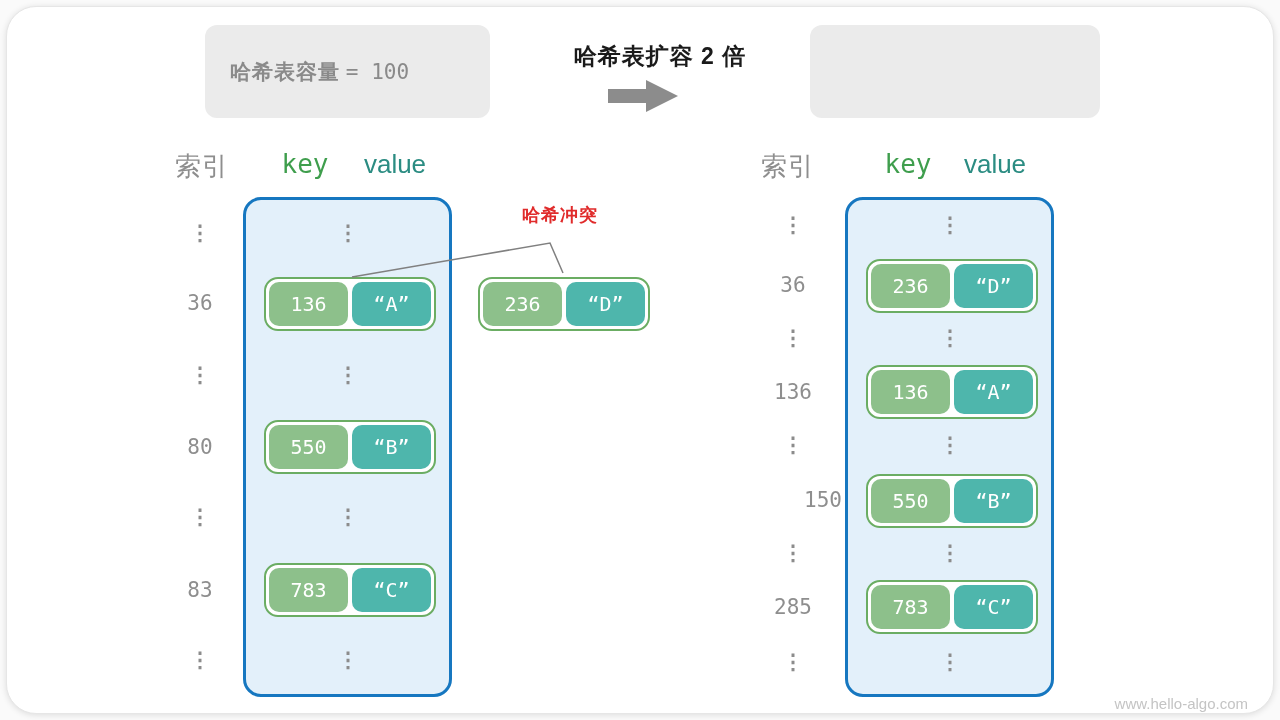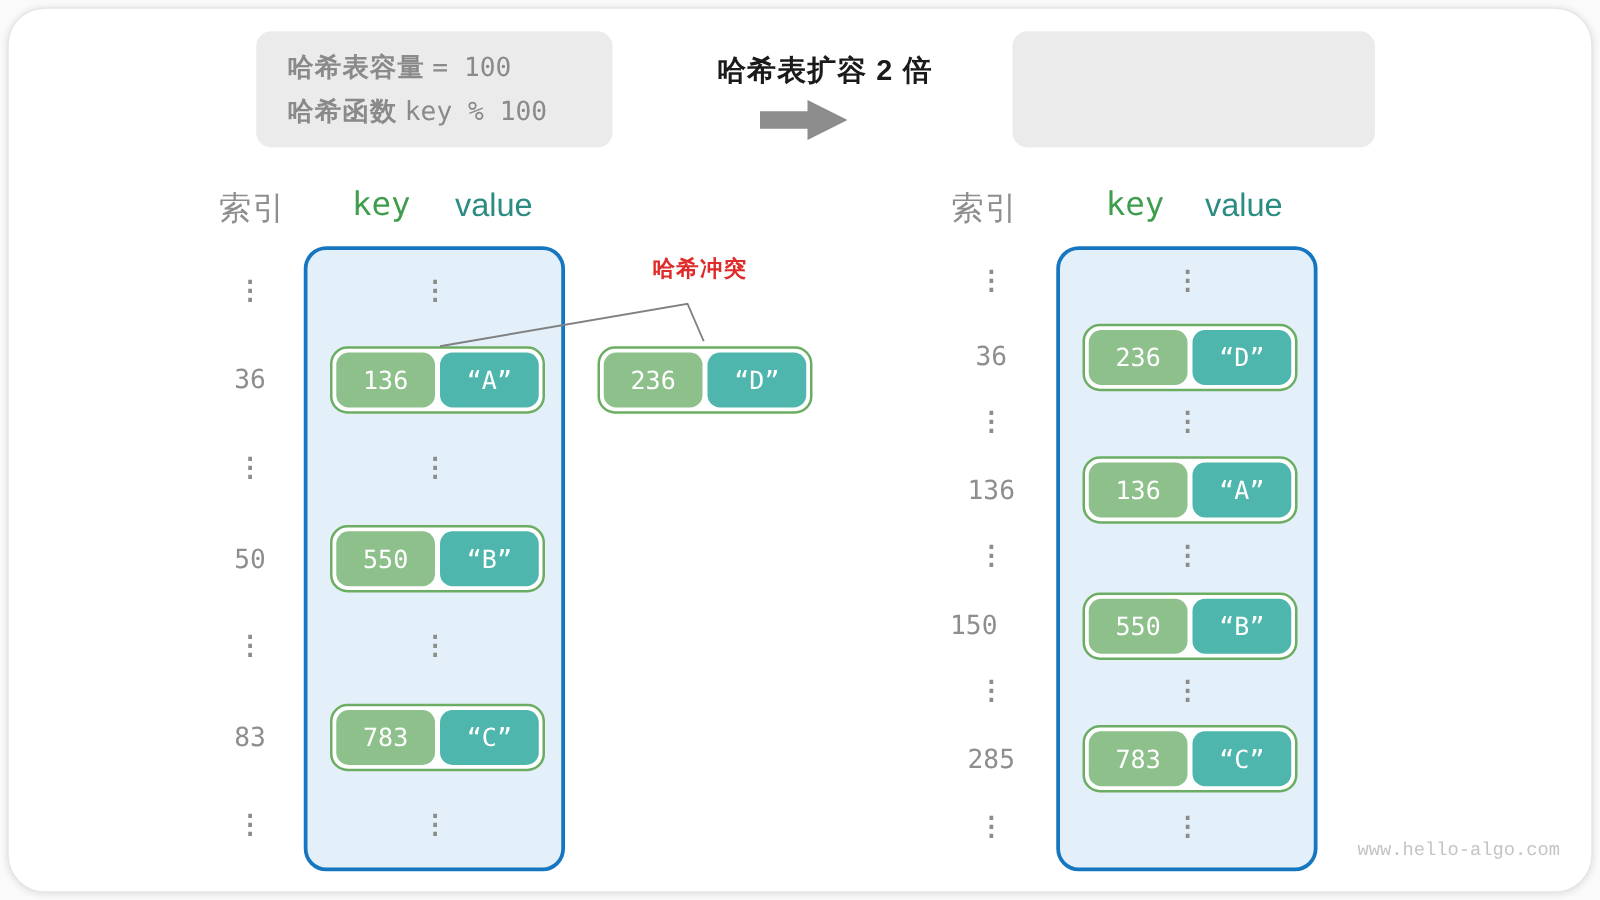--- a/index.html
+++ b/index.html
@@ -39,50 +39,49 @@
   .kvbox{width:79px;height:44px;border-radius:10px;display:flex;align-items:center;
     justify-content:center;color:#ffffff;font-family:"DejaVu Sans Mono",monospace;font-size:20px;}
   .kbox{background:var(--key-bg);}
   .vbox{background:var(--value-bg);}
 
   .collision{position:absolute;left:480px;top:203px;width:160px;text-align:center;
     font-size:18px;font-weight:bold;color:var(--collision-text);letter-spacing:1px;}
 
   .overlay{position:absolute;left:0;top:0;width:1280px;height:720px;pointer-events:none;}
 
-  .watermark{position:absolute;right:32px;bottom:31px;font-family:Liberation Mono, monospace;
+  .watermark{position:absolute;right:32px;bottom:8px;font-family:Liberation Sans, sans-serif;
     font-size:15px;color:var(--watermark-text);text-align:center;}
 </style>
 </head>
 <body>
 
 <div class="card"></div>
 
 <div class="info-box" style="left:205px;width:285px;">
   <div class="info-line"><b>哈希表容量</b> <span class="mono">= 100</span></div>
-  <div class="info-line"><b>哈希函数</b> <span class="mono">key % 100</span></div>
 </div>
 
 <div class="title">哈希表扩容 2 倍</div>
 <svg class="abs" style="left:608px;top:80px;" width="70" height="32" viewBox="0 0 70 32">
   <polygon points="0,9 38,9 38,0 70,16 38,32 38,23 0,23" fill="#8c8c8c"></polygon>
 </svg>
 
 <div class="info-box" style="left:810px;width:290px;">
 </div>
 
 <div>
   <div class="tbl-header hdr-index" style="left:170px;width:64px;">索引</div>
   <div class="tbl-header hdr-key" style="left:275px;width:60px;">key</div>
   <div class="tbl-header hdr-value" style="left:352px;width:86px;">value</div>
 
   <div class="ell" style="left:165px;top:219px;">⋮</div>
   <div class="idx" style="left:165px;top:289px;">36</div>
   <div class="ell" style="left:165px;top:361px;">⋮</div>
-  <div class="idx" style="left:165px;top:433px;">50</div>
+  <div class="idx" style="left:165px;top:433px;">80</div>
   <div class="ell" style="left:165px;top:503px;">⋮</div>
   <div class="idx" style="left:165px;top:576px;">83</div>
   <div class="ell" style="left:165px;top:646px;">⋮</div>
 
   <div class="bucket-array" style="left:243px;"></div>
   <div class="ell" style="left:313px;top:219px;">⋮</div>
   <div class="ell" style="left:313px;top:361px;">⋮</div>
   <div class="ell" style="left:313px;top:503px;">⋮</div>
   <div class="ell" style="left:313px;top:646px;">⋮</div>
 
@@ -113,21 +112,21 @@
 <div>
   <div class="tbl-header hdr-index" style="left:756px;width:64px;">索引</div>
   <div class="tbl-header hdr-key" style="left:878px;width:60px;">key</div>
   <div class="tbl-header hdr-value" style="left:952px;width:86px;">value</div>
 
   <div class="ell" style="left:758px;top:211px;">⋮</div>
   <div class="idx" style="left:758px;top:271px;">36</div>
   <div class="ell" style="left:758px;top:324px;">⋮</div>
   <div class="idx" style="left:758px;top:378px;">136</div>
   <div class="ell" style="left:758px;top:431px;">⋮</div>
-  <div class="idx" style="left:744px;top:486px;">150</div>
+  <div class="idx" style="left:788px;top:486px;">150</div>
   <div class="ell" style="left:758px;top:539px;">⋮</div>
   <div class="idx" style="left:758px;top:593px;">285</div>
   <div class="ell" style="left:758px;top:648px;">⋮</div>
 
   <div class="bucket-array" style="left:845px;"></div>
   <div class="ell" style="left:915px;top:211px;">⋮</div>
   <div class="ell" style="left:915px;top:324px;">⋮</div>
   <div class="ell" style="left:915px;top:431px;">⋮</div>
   <div class="ell" style="left:915px;top:539px;">⋮</div>
   <div class="ell" style="left:915px;top:648px;">⋮</div>

